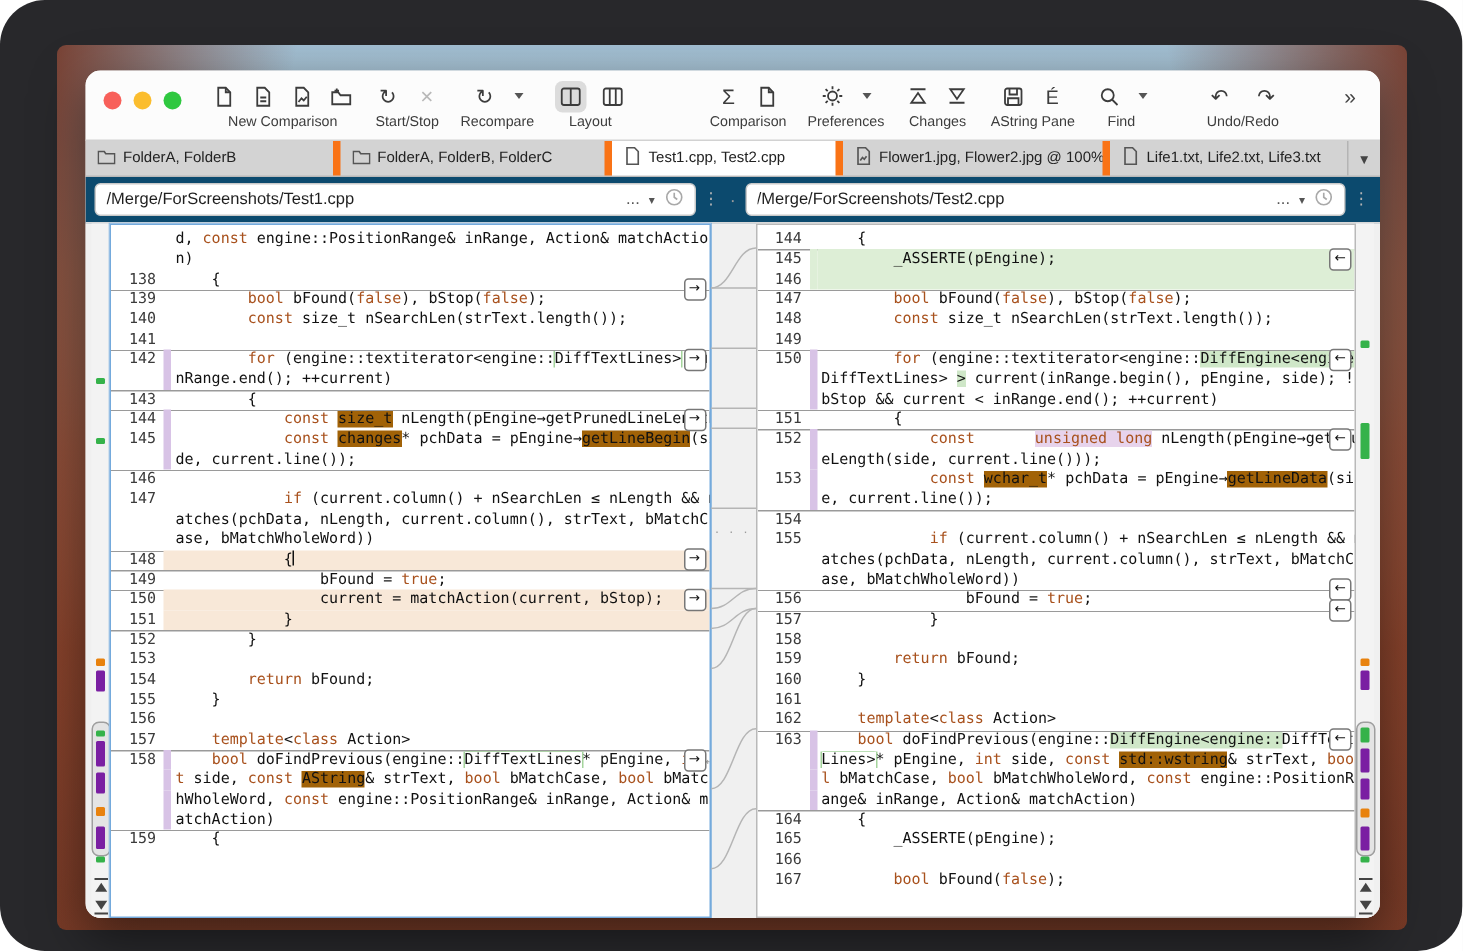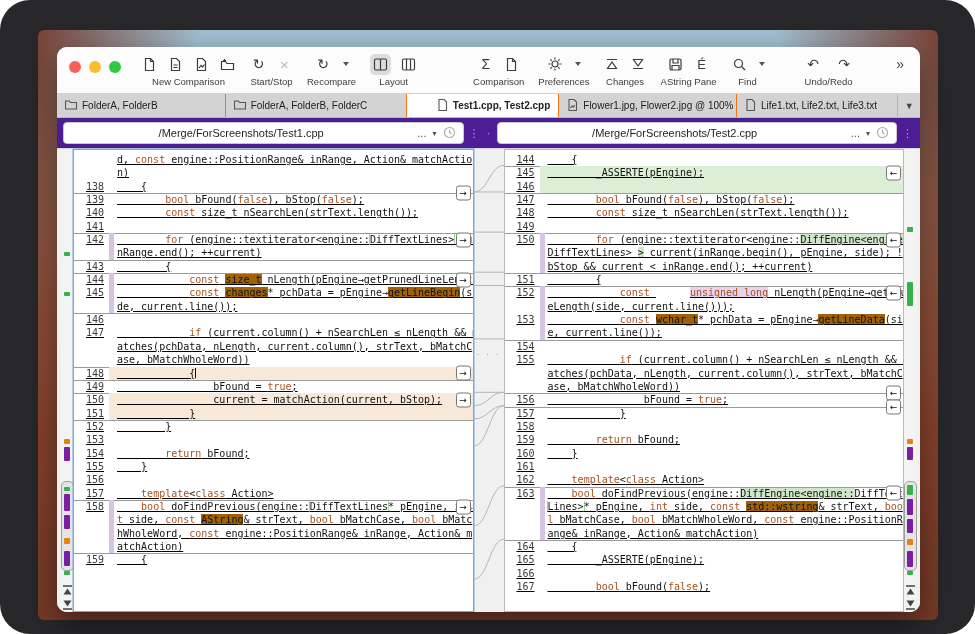--- a/index.html
+++ b/index.html
@@ -25,43 +25,43 @@
   .ticon svg{stroke:#3c3c3c;fill:none;stroke-width:1.2;}
   .ticon.sel{background:#dcdcdc;border-radius:5px;width:21px;height:21px;}
   .tglyph{font-size:14px;color:#3c3c3c;line-height:17px;}
   .tglyph.dim{color:#b9b9b9;font-size:15px;}
   .caret-down{width:0;height:0;border-left:3.5px solid transparent;border-right:3.5px solid transparent;border-top:4px solid #555;margin-left:2px;}
   .tb-spacer{flex:1;}
   .tb-overflow{font-size:14px;color:#444;margin-top:-12px;padding-right:4px;}
 
   
   .tabbar{height:23px;background:#d3d3d3;display:flex;flex:none;border-bottom:1px solid #b9b9b9;}
-  .tab{display:flex;align-items:center;gap:5px;padding:0 8px;font-size:10px;color:#222;border-right:1px solid #f97316;overflow:hidden;white-space:nowrap;}
+  .tab{display:flex;align-items:center;gap:5px;padding:0 8px;font-size:10px;color:#222;border-right:5px solid #f97316;overflow:hidden;white-space:nowrap;}
   .tab .tabicon svg{stroke:#555;fill:none;stroke-width:1.1;}
-  .tab.active{background:#ffffff;font-weight:bold;justify-content:flex-end;}
+  .tab.active{background:#ffffff;font-weight:normal;}
   .tab-overflow{width:24px;display:flex;align-items:center;justify-content:center;font-size:9px;color:#444;margin-left:auto;border-left:1px solid #b4b4b4;}
 
   
-  .pathrow{height:30px;background:#4c1d95;border-bottom:1px solid #d8d8d8;display:flex;align-items:center;padding:0 6px;flex:none;gap:4px;text-align:center;}
+  .pathrow{height:30px;background:#0c4a6e;border-bottom:1px solid #d8d8d8;display:flex;align-items:center;padding:0 6px;flex:none;gap:4px;}
   .pathfield{flex:1;height:20px;background:#fff;border:1px solid #c9c9c9;border-radius:4px;display:flex;align-items:center;padding:0 7px;font-size:11px;color:#1f1f1f;gap:6px;}
   .pathtext{flex:1;white-space:nowrap;overflow:hidden;}
   .pf-more{color:#555;font-size:11px;} .pf-caret{color:#555;font-size:8px;}
   .pf-clock svg{stroke:#a9a9a9;fill:none;stroke-width:1.1;}
   .vhandle{color:#b5b5b5;font-size:11px;line-height:10px;padding:0 1px;}
   .cdot{color:#9a9a9a;font-size:12px;padding:0 2px;}
 
   
   .diff{flex:1;display:flex;background:#f0f0f0;padding:0 4px;min-height:0;}
   .strip{position:relative;width:12px;flex:none;background:#f3f3f3;}
   .mk{position:absolute;left:3px;width:6px;border-radius:1px;}
   .mk.g{background:#35b24a;} .mk.o{background:#e8820e;} .mk.v{background:#7a1fa2;}
   .capsule{position:absolute;left:0px;width:11px;border:1px solid #9e9e9e;border-radius:5px;background:rgba(150,150,150,.16);}
   .navbtns{position:absolute;bottom:2px;left:0;width:12px;display:flex;flex-direction:column;gap:3px;align-items:center;}
   .navbtn svg{display:block;}
-  .pane{flex:1;background:#fff;border:1px solid #b9b9b9;overflow:hidden;position:relative;text-decoration:underline;}
+  .pane{flex:1;background:#fff;border:1px solid #b9b9b9;overflow:hidden;position:relative;}
   .pane.focus{border:1px solid #74aadc;box-shadow:0 0 0 0.5px #74aadc;}
   .rows{padding-top:3px;font-family:"DejaVu Sans Mono",monospace;font-size:10px;line-height:13.35px;}
   .crow{display:flex;height:13.35px;position:relative;}
   .crow.bt{box-shadow:inset 0 1px 0 #9a9a9a;}
   .lnum{width:30px;flex:none;text-align:right;padding-right:5px;color:#3b3b3b;}
   .gut{width:5px;flex:none;}
   .gut.gs{background:#d8c3e6;}
   .codeln{flex:1;white-space:pre;padding-left:3px;color:#111;}
   .bg-tan .gut,.bg-tan .codeln{background:#f8e8d8;}
   .bg-green .gut,.bg-green .codeln{background:#ddeed6;}

